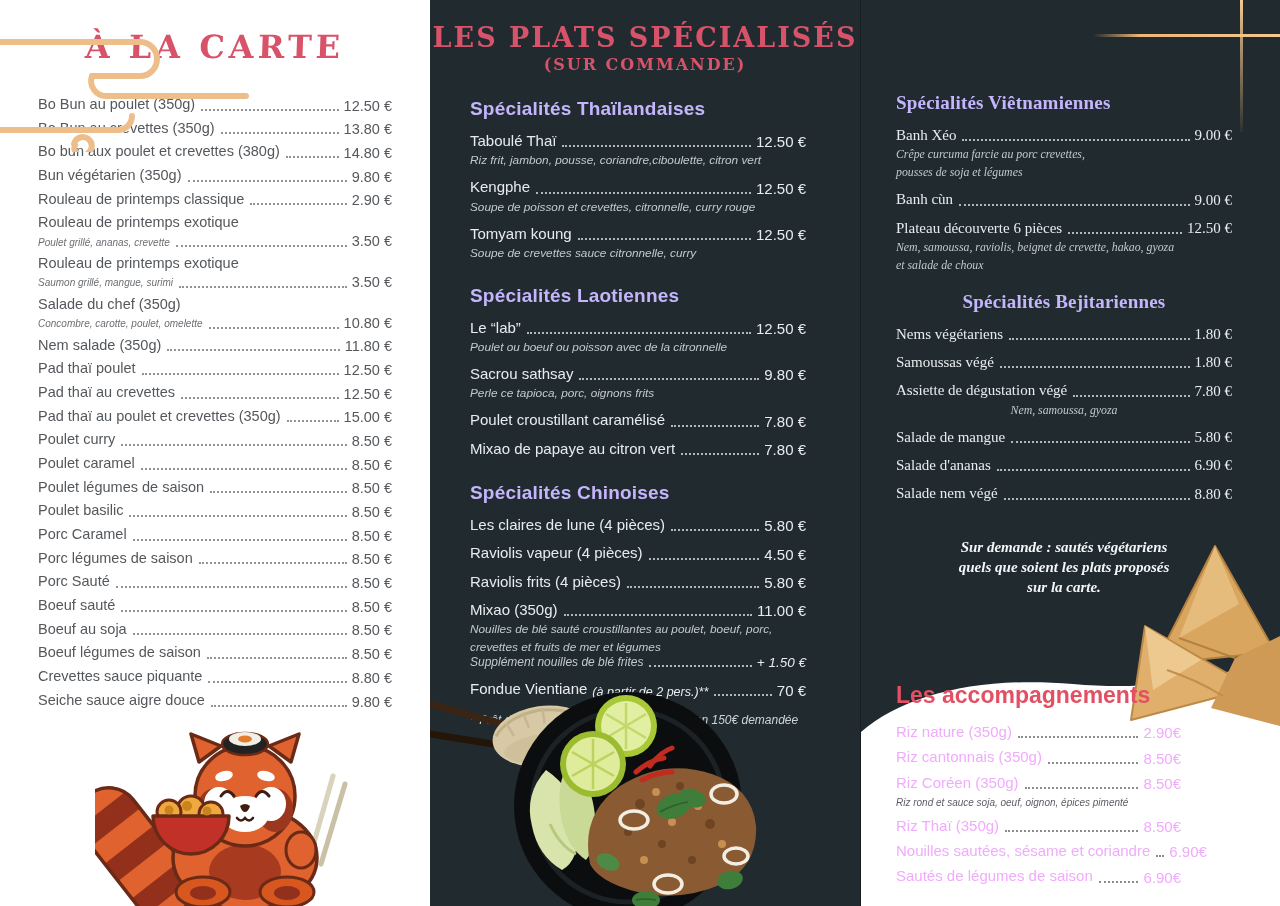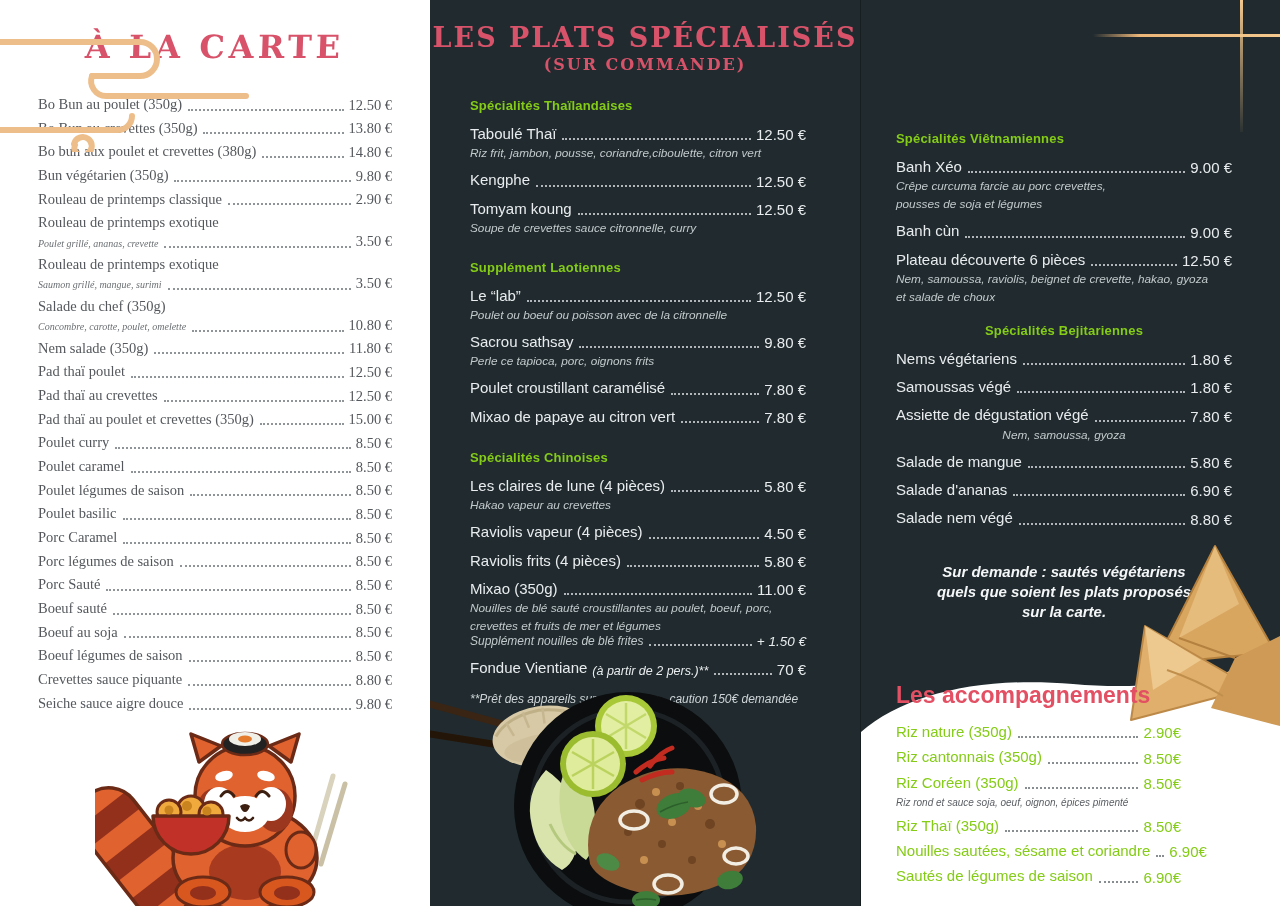--- a/index.html
+++ b/index.html
@@ -18,55 +18,55 @@
     font-family:"DejaVu Serif", serif;
     color:#D8536A; font-weight:700; text-align:center;
     letter-spacing:4px;
   }
   .panel-left .script-title { font-size:32px; padding-top:28px; transform:skewX(-2deg); }
   .center-title { font-size:27px; padding-top:22px; letter-spacing:2px; }
   .center-subtitle { font-family:"DejaVu Serif", serif; color:#D8536A; font-weight:700;
     text-align:center; font-size:16px; letter-spacing:2px; margin-top:2px; }
 
   
-  .left-list { padding:30px 38px 0 38px; color:#54585C;font-family:Liberation Serif, serif; }
+  .left-list { padding:30px 38px 0 38px; color:#54585C; }
   .left-list .mi { margin-bottom:6px; }
   .line { display:flex; align-items:flex-end; }
   .nm { font-size:14.5px; line-height:1.22; white-space:nowrap; }
   .pr { font-size:14.5px; white-space:nowrap; }
   .leader { flex:1 1 auto; min-width:8px; margin:0 5px 3px 6px; border-bottom:2px dotted #8F9499; height:1px; }
   .ds { font-style:italic; font-size:10px; line-height:1.25; color:#6B6F73; white-space:pre-line; }
   .desc-line { margin-top:1px; }
   .desc-line .leader { margin-bottom:2px; }
 
   
   .dark-content { padding:0 54px 0 40px; }
   .panel-right .dark-content { padding:0 48px 0 35px; }
   .sec { margin-top:24px; }
-  .sec-heading { color:#84cc16; font-size:13px; font-weight:800; letter-spacing:.2px; margin-bottom:12px; }
+  .sec-heading { color:#c4b5fd; font-size:19px; font-weight:800; letter-spacing:.2px; margin-bottom:12px; }
   .dark-list { color:#E8ECEE; }
   .dark-list .mi { margin-bottom:10px; }
   .dark-list .nm, .dark-list .pr { font-size:15px; color:#E8ECEE; }
   .dark-list .leader { border-bottom-color:#C9CFD2; opacity:.85; }
   .dark-list .ds { color:#C2C9CC; font-size:11.8px; }
   .nnote { font-style:italic; font-size:12.5px; margin-left:5px; white-space:nowrap; color:#E8ECEE; }
   .sub .ds { font-size:12px; }
   .sub .pr { font-style:italic; font-size:13.5px; }
   .footnote { font-style:italic; font-size:12px; color:#CDD3D6; margin-top:14px; }
 
   .veg-note { margin:34px auto 0; width:300px; text-align:center;
     color:#F4F6F7; font-weight:700; font-style:italic; font-size:15px; line-height:1.35; white-space:pre-line; }
 
   
   .blob { position:absolute; left:0; bottom:0; width:420px; height:266px; z-index:1; }
   .accomp { position:absolute; left:0; top:682px; width:368px; padding:0 48px 0 35px; z-index:3; }
   .accomp-heading { color:#E34F63; font-size:23px; font-weight:800; margin-bottom:14px; }
   .accomp-list { color:#3E4247; }
   .accomp-list .mi { margin-bottom:7px; }
-  .accomp-list .nm, .accomp-list .pr { font-size:15px; color:#84cc16; }
+  .accomp-list .nm, .accomp-list .pr { font-size:15px; color:#f0abfc; }
   .accomp-list .leader { border-bottom-color:#888D92; }
   .accomp-list .ds { color:#5A5E63; }
 
   
   .gold-h { position:absolute; left:1093px; top:34px; width:187px; height:2.5px; z-index:4;
     background:linear-gradient(90deg, rgba(236,182,120,0), #ECB678 25%, #F4C88E); }
   .gold-v { position:absolute; left:1240px; top:0; width:2.5px; height:132px; z-index:4;
     background:linear-gradient(180deg, #F4C88E, rgba(236,182,120,.05)); }
   .cloud-svg { position:absolute; left:-12px; top:12px; z-index:2; }
   .panda-svg { position:absolute; left:95px; top:710px; }
@@ -403,40 +403,43 @@
 
             </div>
 
             <div class="mi">
               <div class="line">
                 <span class="nm">Kengphe</span>
 
                 <span class="leader"></span>
                 <span class="pr">12.50 €</span>
               </div>
+              <div>
+                <span class="ds">Soupe de poisson et crevettes, citronnelle, curry rouge</span>
+              </div>
 
             </div>
 
             <div class="mi">
               <div class="line">
                 <span class="nm">Tomyam koung</span>
 
                 <span class="leader"></span>
                 <span class="pr">12.50 €</span>
               </div>
               <div>
                 <span class="ds">Soupe de crevettes sauce citronnelle, curry</span>
               </div>
 
             </div>
           </div>
       </div>
 
       <div class="sec">
-        <h3 class="sec-heading">Supplément Laotiennes</h3>
+        <h3 class="sec-heading">Spécialités Laotiennes</h3>
         <div class="dark-list">
 
             <div class="mi">
               <div class="line">
                 <span class="nm">Le “lab”</span>
                 <span class="leader"></span>
                 <span class="pr">12.50 €</span>
               </div>
               <div>
                 <span class="ds">Poulet ou boeuf ou poisson avec de la citronnelle</span>
@@ -477,23 +480,20 @@
       <div class="sec">
         <h3 class="sec-heading">Spécialités Chinoises</h3>
         <div class="dark-list">
 
             <div class="mi">
               <div class="line">
                 <span class="nm">Les claires de lune (4 pièces)</span>
 
                 <span class="leader"></span>
                 <span class="pr">5.80 €</span>
-              </div>
-              <div>
-                <span class="ds">Hakao vapeur au crevettes</span>
               </div>
 
             </div>
 
             <div class="mi">
               <div class="line">
                 <span class="nm">Raviolis vapeur (4 pièces)</span>
 
                 <span class="leader"></span>
                 <span class="pr">4.50 €</span>
@@ -613,21 +613,21 @@
       </g>
       <g stroke="#2C5F2B" stroke-width="1.5" fill="none">
         <path d="M230,138 q14,-8 28,-10"></path>
           <path d="M206,226 q10,-2 20,0"></path>
       </g>
       <ellipse cx="178" cy="188" rx="12" ry="8" fill="#4C8A46" transform="rotate(24 178 188)"></ellipse>
     </svg>
   </section>
 
   <section class="panel panel-right">
-    <div class="dark-content" style="padding-top:107px;">
+    <div class="dark-content" style="padding-top:68px;font-family:Liberation Serif, serif;">
 
       <div class="sec">
         <h3 class="sec-heading">Spécialités Viêtnamiennes</h3>
         <div class="dark-list">
 
             <div class="mi">
               <div class="line">
                 <span class="nm">Banh Xéo</span>
                 <span class="leader"></span>
                 <span class="pr">9.00 €</span>

